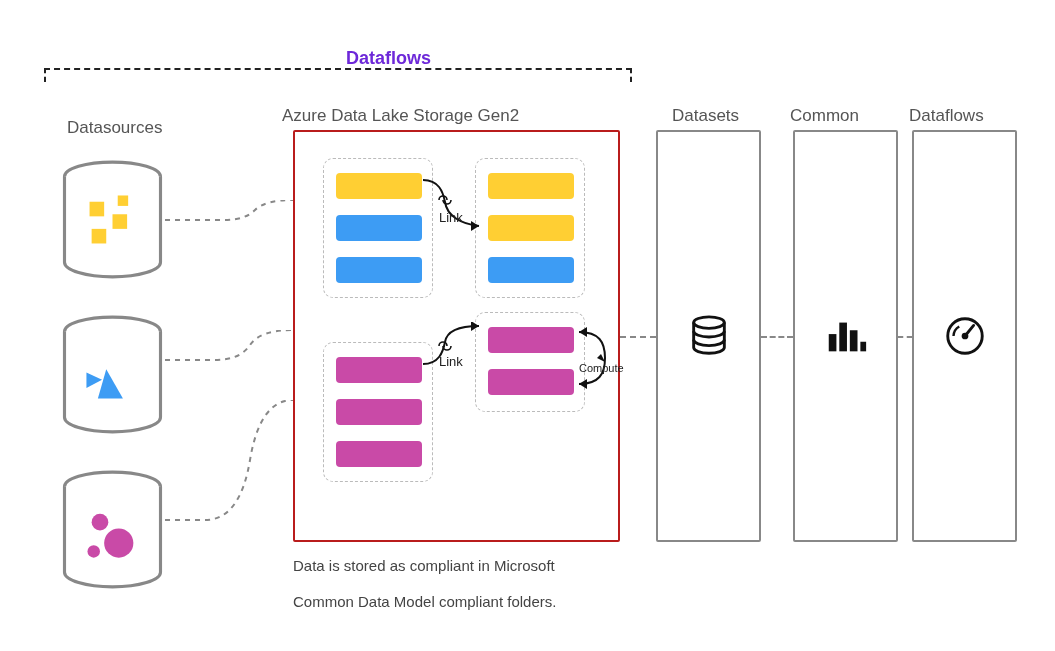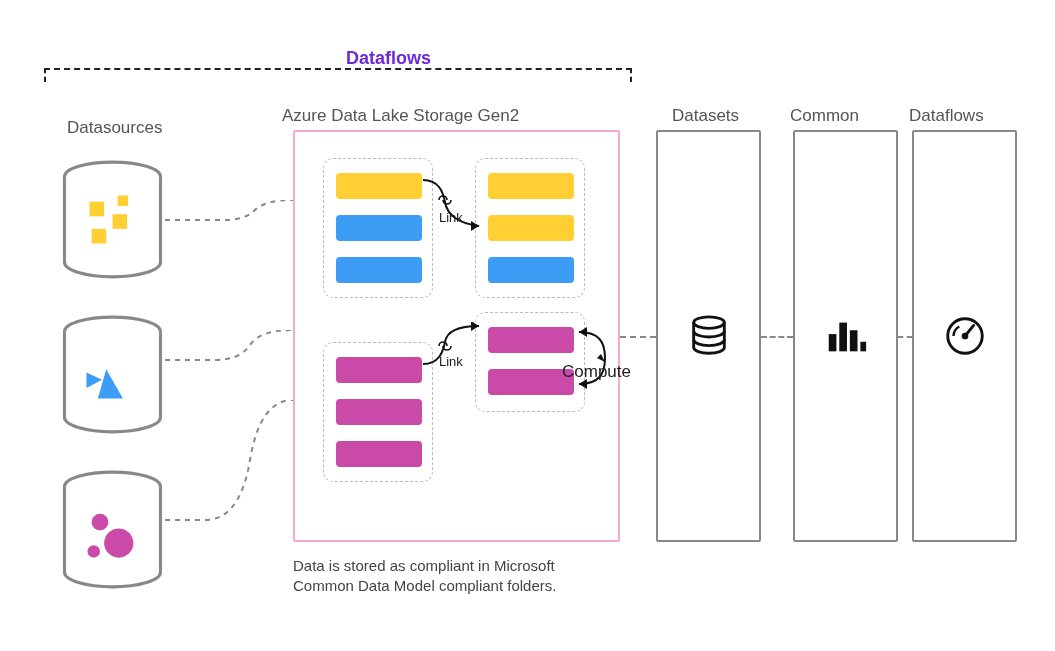--- a/index.html
+++ b/index.html
@@ -42,21 +42,21 @@
     width: 105px;
     height: 120px;
   }
   .cyl svg { width: 100%; height: 100%; }
 
   
   .adls-box {
     position: absolute;
     left: 293px; top: 130px;
     width: 327px; height: 412px;
-    border: 2px solid #f9a8d4;
+    border: 2px solid #b91c1c;
     border-radius: 2px;
     background: #fff;
   }
 
   
   .egroup {
     position: absolute;
     border: 1.5px dashed #bbb;
     border-radius: 10px;
   }
@@ -200,26 +200,26 @@
   <svg style="position:absolute; left:142px; top:206px; width:16px; height:16px;">
     <path d="M2,8 a4,4 0 0 1 8,0 M6,8 a4,4 0 0 0 8,0" fill="none" stroke="#111" stroke-width="1.6"></path>
   </svg>
 
   <svg style="position:absolute; left:280px; top:186px; width:40px; height:80px;">
     <path d="M4,14 C24,14 30,24 30,40 C30,56 24,66 4,66" fill="none" stroke="#111" stroke-width="2"></path>
     <polygon points="4,14 12,9 12,19" fill="#111"></polygon>
     <polygon points="4,66 12,61 12,71" fill="#111"></polygon>
     <path d="M26,36 L30,44 L22,40 Z" fill="#111"></path>
   </svg>
-  <span class="anno" style="left:267px; top:230px; font-size:17px;">Compute</span>
+  <span class="anno" style="left:284px; top:230px; font-size:11px;">Compute</span>
 
 </div>
 
 <div class="caption" style="left:293px; top:556px;">Data is stored as compliant in Microsoft</div>
-<div class="caption" style="left:293px; top:576px;">Common Data Model compliant folders.</div>
+<div class="caption" style="left:293px; top:592px;">Common Data Model compliant folders.</div>
 
 <div class="conn" style="left:620px; top:336px; width:36px;"></div>
 <div class="conn" style="left:761px; top:336px; width:32px;"></div>
 <div class="conn" style="left:898px; top:336px; width:14px;"></div>
 
 <div class="tallbox" style="left:656px;">
   <span class="icon-slot">
     <svg viewBox="0 0 48 48">
       <ellipse cx="24" cy="10" rx="16" ry="6" fill="none" stroke="#111" stroke-width="3"></ellipse>
       <path d="M8,10 V36 a16,6 0 0 0 32,0 V10" fill="none" stroke="#111" stroke-width="3"></path>

